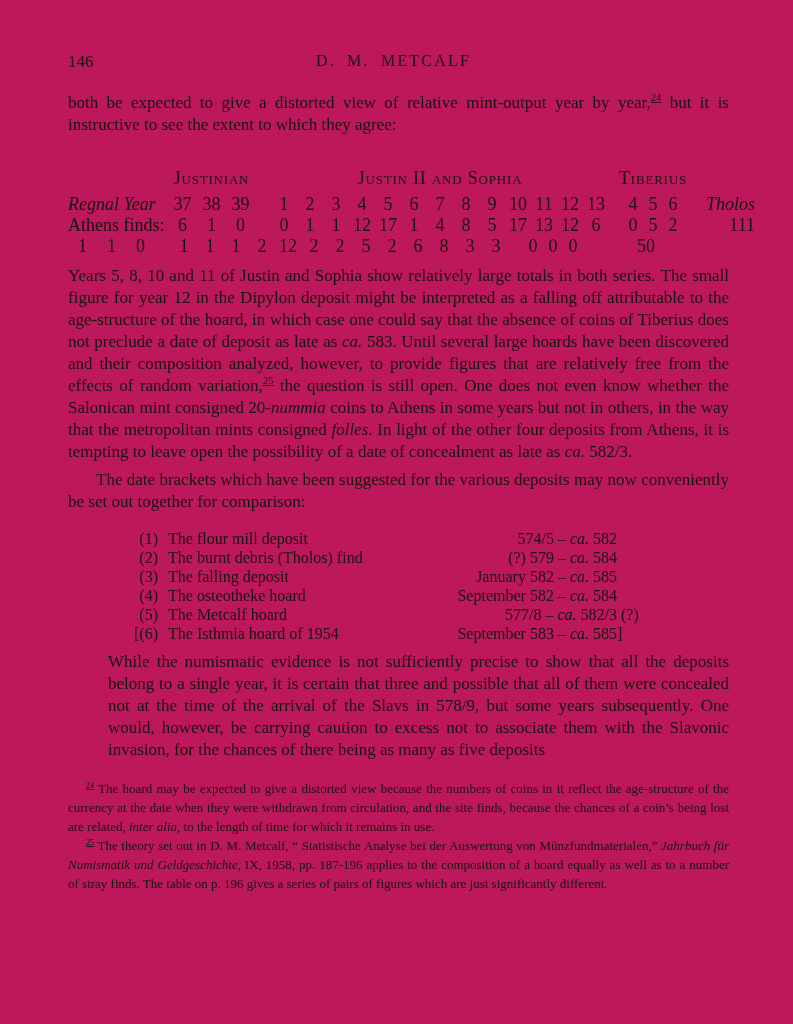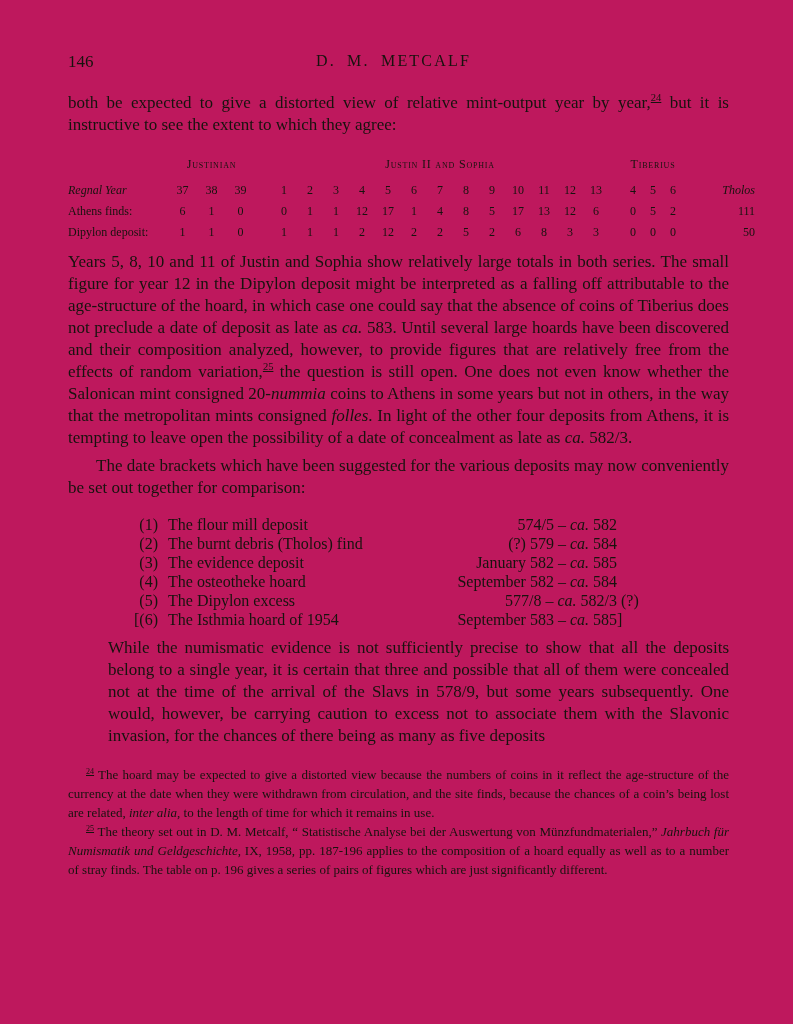--- a/index.html
+++ b/index.html
@@ -24,21 +24,21 @@
   
   .para{font-size:17px;line-height:22px;text-align:justify;margin:0;}
   .p-intro{margin-top:18px;}
   .p-analysis{margin-top:8px;}
   .p-brackets{margin-top:6px;text-indent:28px;}
   .p-conclusion{margin-top:8px;margin-left:40px;}
   .s-i{font-style:italic;}
   .s-sup{font-size:0.62em;vertical-align:super;line-height:0;text-decoration:underline;}
 
   
-  .ctable{margin-top:18px;width:687px;font-size:12px;}
+  .ctable{margin-top:32px;width:687px;font-size:18px;}
   .thead{display:flex;align-items:baseline;line-height:20px;margin-bottom:6px;
     font-variant:small-caps;letter-spacing:0.8px;}
   .gh{display:flex;justify-content:center;white-space:nowrap;overflow:visible;}
   .trow{display:flex;align-items:baseline;line-height:21px;}
   .tlabel{width:100px;}
   .lblw{width:100px;}
   .g1w{width:87px;}
   .g2w{width:338px;}
   .g3w{width:60px;}
   .gapA{width:16px;}
@@ -146,21 +146,20 @@
         <span class="gapB"></span>
         <span class="cells g3w">
             <span class="cell">0</span>
             <span class="cell">5</span>
             <span class="cell">2</span>
           </span>
         <span class="ttotal">111</span>
       </div>
 
       <div class="trow">
-        <span class="tlabel">Dipylon deposit:</span>
         <span class="cells g1w">
             <span class="cell">1</span>
             <span class="cell">1</span>
             <span class="cell">0</span>
           </span>
         <span class="gapA"></span>
         <span class="cells g2w">
             <span class="cell">1</span>
             <span class="cell">1</span>
             <span class="cell">1</span>
@@ -195,31 +194,31 @@
         <span class="dlabel">The flour mill deposit</span>
         <span class="ddate"><span class="dmain"><span>574/5 – </span><span class="s-i">ca.</span><span> 582</span></span><span class="dsuffix"></span></span>
       </div>
       <div class="drow">
         <span class="dnum">(2)</span>
         <span class="dlabel">The burnt debris (Tholos) find</span>
         <span class="ddate"><span class="dmain"><span>(?) 579 – </span><span class="s-i">ca.</span><span> 584</span></span><span class="dsuffix"></span></span>
       </div>
       <div class="drow">
         <span class="dnum">(3)</span>
-        <span class="dlabel">The evidence deposit</span>
+        <span class="dlabel">The falling deposit</span>
         <span class="ddate"><span class="dmain"><span>January 582 – </span><span class="s-i">ca.</span><span> 585</span></span><span class="dsuffix"></span></span>
       </div>
       <div class="drow">
         <span class="dnum">(4)</span>
         <span class="dlabel">The osteotheke hoard</span>
         <span class="ddate"><span class="dmain"><span>September 582 – </span><span class="s-i">ca.</span><span> 584</span></span><span class="dsuffix"></span></span>
       </div>
       <div class="drow">
         <span class="dnum">(5)</span>
-        <span class="dlabel">The Dipylon excess</span>
+        <span class="dlabel">The Metcalf hoard</span>
         <span class="ddate"><span class="dmain"><span>577/8 – </span><span class="s-i">ca.</span><span> 582/3</span></span><span class="dsuffix"> (?)</span></span>
       </div>
       <div class="drow">
         <span class="dnum">[(6)</span>
         <span class="dlabel">The Isthmia hoard of 1954</span>
         <span class="ddate"><span class="dmain"><span>September 583 – </span><span class="s-i">ca.</span><span> 585</span></span><span class="dsuffix">]</span></span>
       </div>
     </div>
 
     <p class="para p-conclusion">While the numismatic evidence is not sufficiently precise to show that all the deposits belong to a single year, it is certain that three and possible that all of them were concealed not at the time of the arrival of the Slavs in 578/9, but some years subsequently.  One would, however, be carrying caution to excess not to associate them with the Slavonic invasion, for the chances of there being as many as five deposits</p>

